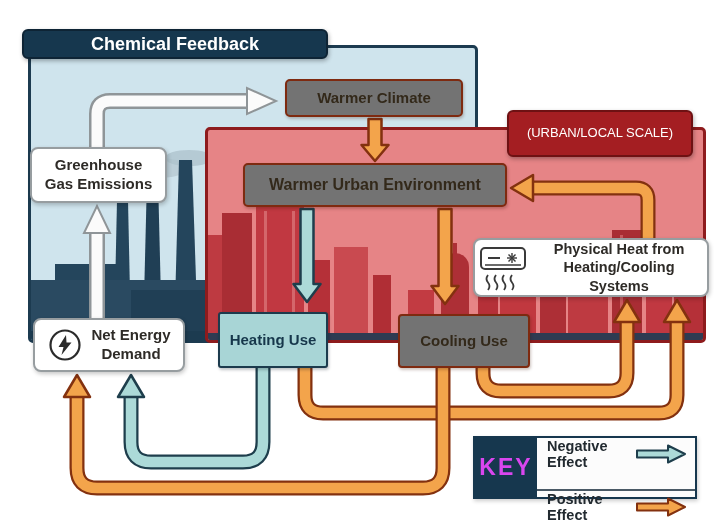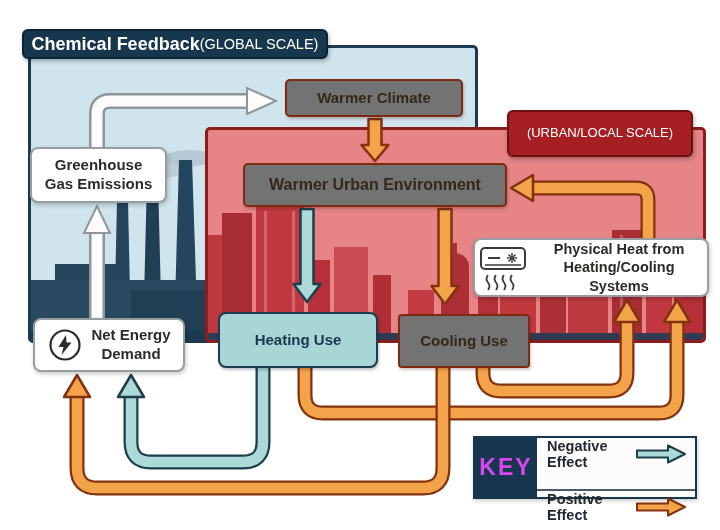--- a/index.html
+++ b/index.html
@@ -128,21 +128,20 @@
 
     <g>
       <path d="M263,362 V442 Q263,462 243,462 H151 Q131,462 131,442 V396" fill="none" stroke="#1e3e4c" stroke-width="15"></path>
       <path d="M263,362 V442 Q263,462 243,462 H151 Q131,462 131,442 V396" fill="none" stroke="#acdad8" stroke-width="10.5"></path>
       <polygon points="118,397 144,397 131,375" fill="#acdad8" stroke="#1e3e4c" stroke-width="2.5" stroke-linejoin="round"></polygon>
     </g>
   </svg>
 
   <div class="scale-label label-chemical">
     <span class="t1">Chemical Feedback</span>
-    <span class="t2">(GLOBAL SCALE)</span>
   </div>
   <div class="scale-label label-physical">
     <span class="t2">(URBAN/LOCAL SCALE)</span>
   </div>
 
   <div class="node node-orange" style="left:285px;top:79px;width:178px;height:38px;font-size:15px;">
     <span>Warmer Climate</span>
   </div>
 
   <div class="node node-orange" style="left:243px;top:163px;width:264px;height:44px;font-size:16px;">
@@ -162,21 +161,21 @@
         <circle cx="18" cy="18" r="14.5" fill="#ffffff" stroke="#2b2b2b" stroke-width="2.2"></circle>
         <polygon points="19,8 11.5,20 16.5,20 14.5,28 24.5,15.5 19.5,15.5" fill="#2b2b2b"></polygon>
       </svg>
     </span>
     <span class="two-line">
       <span>Net Energy</span>
       <span>Demand</span>
     </span>
   </div>
 
-  <div class="node node-teal" style="left:218px;top:312px;width:160px;height:56px;font-size:15px;border-radius:8px;">
+  <div class="node node-teal" style="left:218px;top:312px;width:110px;height:56px;font-size:15px;border-radius:3px;">
     <span>Heating Use</span>
   </div>
 
   <div class="node node-orange" style="left:398px;top:314px;width:132px;height:54px;font-size:15px;border-radius:4px;">
     <span>Cooling Use</span>
   </div>
 
   <div class="node node-white" style="left:473px;top:238px;width:236px;height:59px;font-size:14.5px;gap:8px;padding:8px 4px;">
     <span class="icon-wrap">
       <svg width="48" height="46" viewBox="0 0 48 46">

